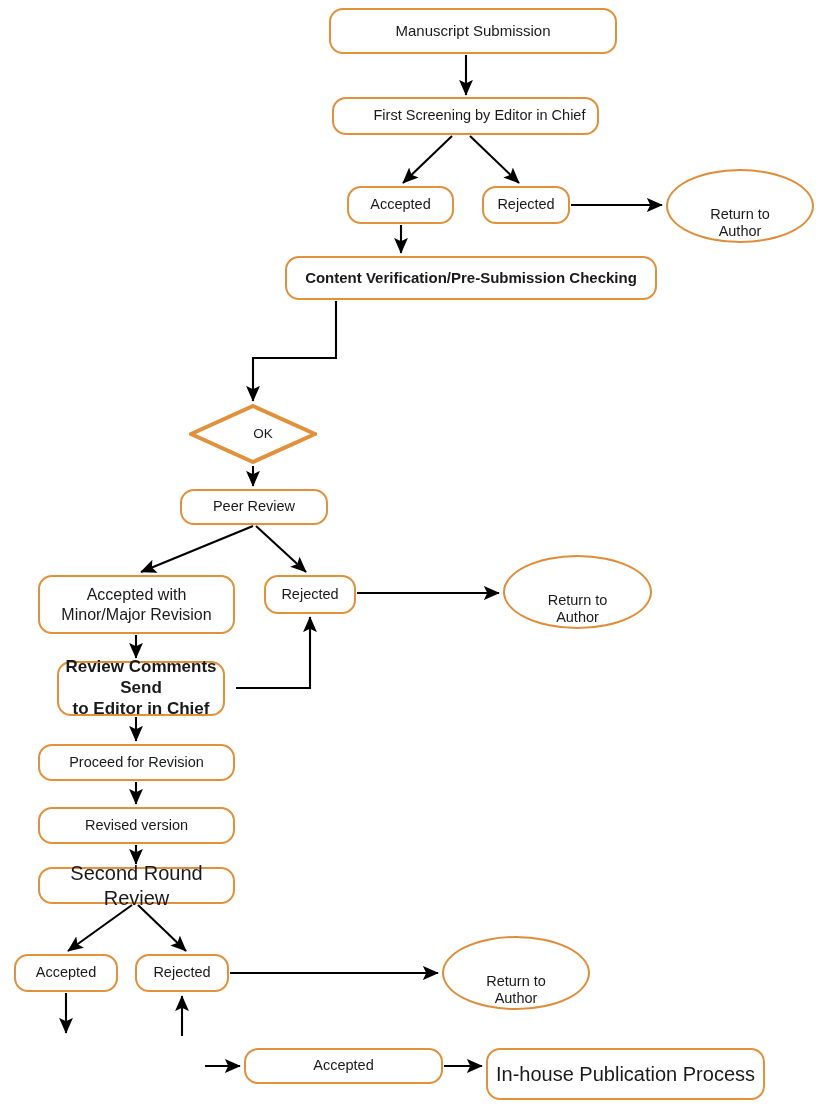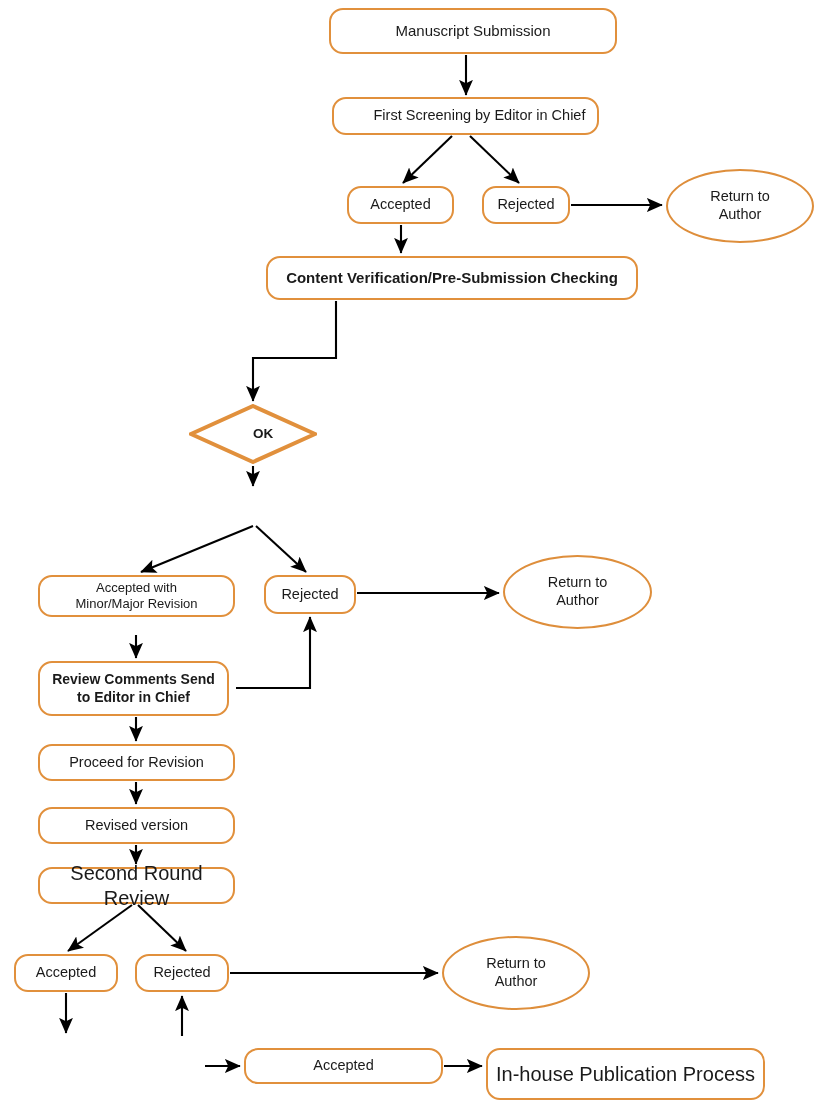--- a/index.html
+++ b/index.html
@@ -35,25 +35,27 @@
     background: #ffffff;
     line-height: 1.22;
     z-index: 2;
   }
   .node.box {
     border: 2.5px solid #E1903C;
     border-radius: 14px;
   }
   .node.bold {
     font-weight: bold;
+    margin-left: 19px;
   }
   .node.ellipse {
     border: 2.5px solid #DE8E3B;
     border-radius: 50%;
     background: transparent;
+    align-items: flex-end;
   }
   .node.diamond {
     border: none;
     background: transparent;
   }
   .diamond-shape {
     position: absolute;
     left: 0; top: 0;
     width: 100%;
     height: 100%;
@@ -145,39 +147,42 @@
   </div>
 
   <div class="node box bold" style="left:266px;top:256px;width:372px;height:44px;font-size:15px;">
     <span class="txt">Content Verification/Pre-Submission Checking</span>
   </div>
 
   <div class="node diamond" style="left:189px;top:404px;width:128px;height:60px;font-size:13.5px;">
     <svg class="diamond-shape" viewBox="0 0 128 60" preserveAspectRatio="none">
       <polygon points="64,2 126,30 64,58 2,30" fill="#ffffff" stroke="#E1903C" stroke-width="4"></polygon>
     </svg>
-    <span class="txt diamond-label" style="margin-left:20px;font-weight:bold;">OK</span>
-  </div>
-
-
-  <div class="node box" style="left:38px;top:575px;width:197px;height:42px;font-size:13px;">
+    <span class="txt diamond-label" style="margin-left:20px;">OK</span>
+  </div>
+
+  <div class="node box" style="left:180px;top:489px;width:148px;height:36px;font-size:14.5px;">
+    <span class="txt">Peer Review</span>
+  </div>
+
+  <div class="node box" style="left:38px;top:575px;width:197px;height:59px;font-size:16px;">
     <span class="txt">Accepted with
 Minor/Major Revision</span>
   </div>
 
   <div class="node box" style="left:264px;top:575px;width:92px;height:39px;font-size:14.5px;">
     <span class="txt">Rejected</span>
   </div>
 
   <div class="node ellipse" style="left:503px;top:555px;width:149px;height:74px;font-size:14.5px;">
     <span class="txt">Return to
 Author</span>
   </div>
 
-  <div class="node box bold" style="left:38px;top:661px;width:191px;height:55px;font-size:14px;">
+  <div class="node box bold" style="left:38px;top:661px;width:168px;height:55px;font-size:17px;">
     <span class="txt">Review Comments Send
 to Editor in Chief</span>
   </div>
 
   <div class="node box" style="left:38px;top:744px;width:197px;height:37px;font-size:14.5px;">
     <span class="txt">Proceed for Revision</span>
   </div>
 
   <div class="node box" style="left:38px;top:807px;width:197px;height:37px;font-size:14.5px;">
     <span class="txt">Revised version</span>

